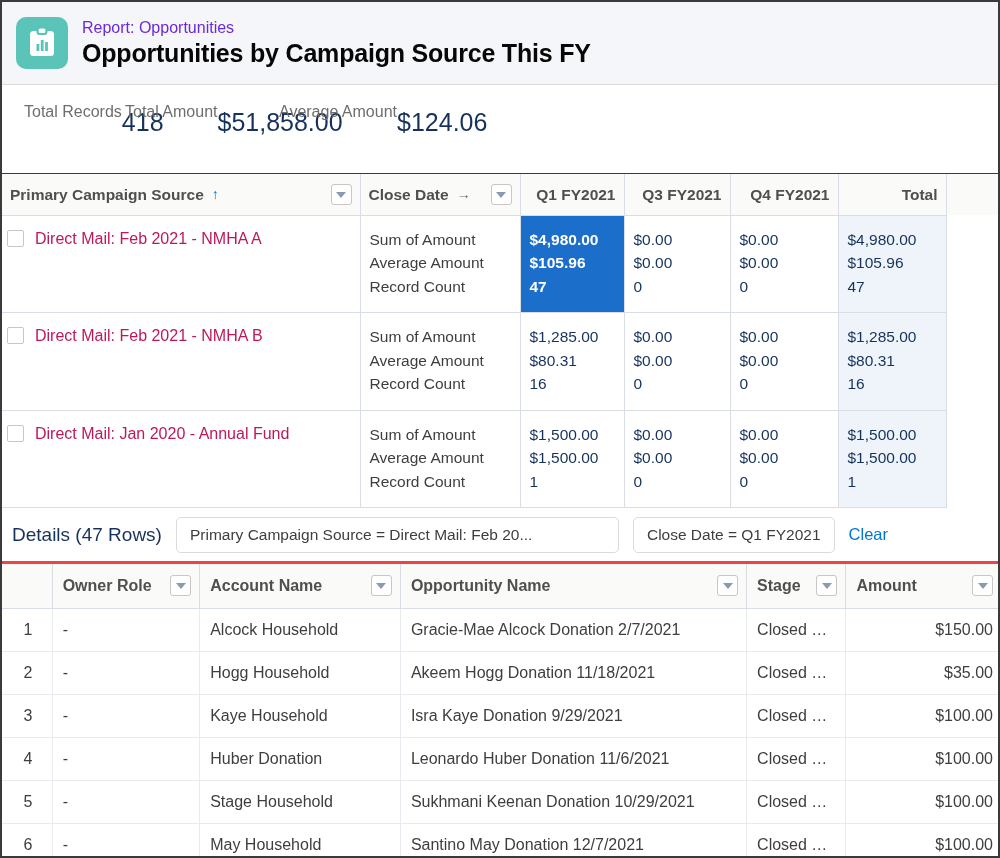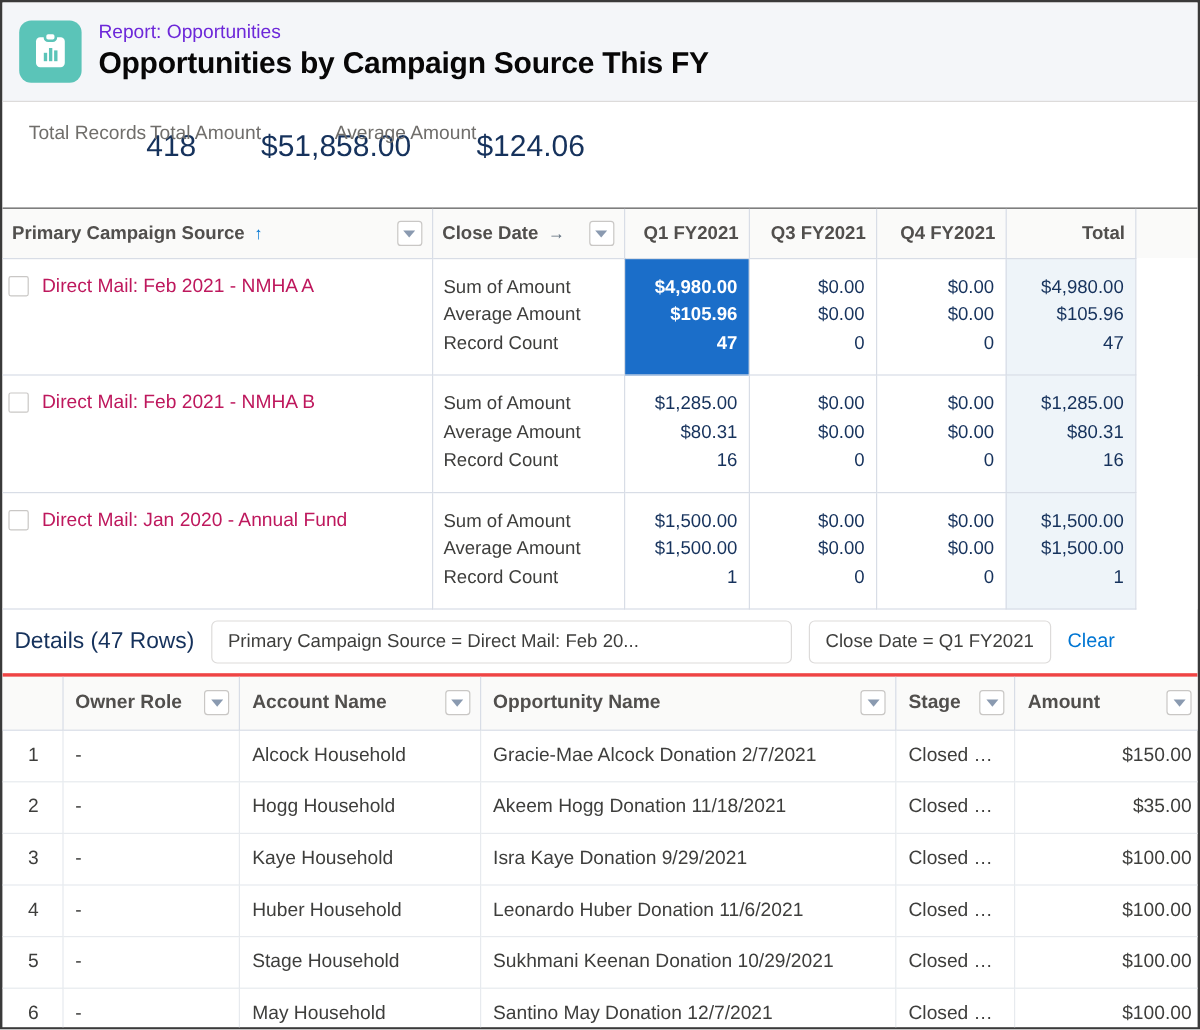--- a/index.html
+++ b/index.html
@@ -123,21 +123,20 @@
   .grp-link { color: #be185d; font-size: 16px; line-height: 21px; white-space: nowrap; }
 
   td.agg-cell {
     padding: 12px 9px 14px 9px;
     color: #3e3e3c;
     white-space: nowrap;
   }
   td.agg-cell.labels { color: #3e3e3c; }
   td.num-cell {
     padding: 12px 9px 14px 9px;
-    text-align: right;
     color: #16325c;
     white-space: nowrap;
   }
   td.num-cell.total-col { background: #eef4f9; }
   td.num-cell.selected {
     background: #1b6ec9;
     color: #ffffff;
     font-weight: bold;
   }
   th.total-head { background: #eef4f9; }
@@ -175,21 +174,21 @@
     height: 36px;
     border: 1px solid #dddbda;
     border-radius: 5px;
     background: #fff;
     display: flex; align-items: center;
     padding: 0 13px;
     font-size: 15.5px;
     color: #3e3e3c;
     white-space: nowrap;
   }
-  .pill-1 { width: 484px; }
+  .pill-1 { width: 443px; }
   .clear-link { color: #0176d3; font-size: 16.5px; }
 
   
   table.details {
     width: 1000px;
     border-collapse: collapse;
     table-layout: fixed;
   }
   table.details th {
     background: #fafaf9;
@@ -518,21 +517,21 @@
         <td class="rownum">3</td>
         <td>-</td>
         <td class="cell-link">Kaye Household</td>
         <td class="cell-link">Isra Kaye Donation 9/29/2021</td>
         <td>Closed Won</td>
         <td class="amount">$100.00</td>
       </tr>
       <tr>
         <td class="rownum">4</td>
         <td>-</td>
-        <td class="cell-link">Huber Household</td>
+        <td class="cell-link">Huber Donation</td>
         <td class="cell-link">Leonardo Huber Donation 11/6/2021</td>
         <td>Closed Won</td>
         <td class="amount">$100.00</td>
       </tr>
       <tr>
         <td class="rownum">5</td>
         <td>-</td>
         <td class="cell-link">Stage Household</td>
         <td class="cell-link">Sukhmani Keenan Donation 10/29/2021</td>
         <td>Closed Won</td>

